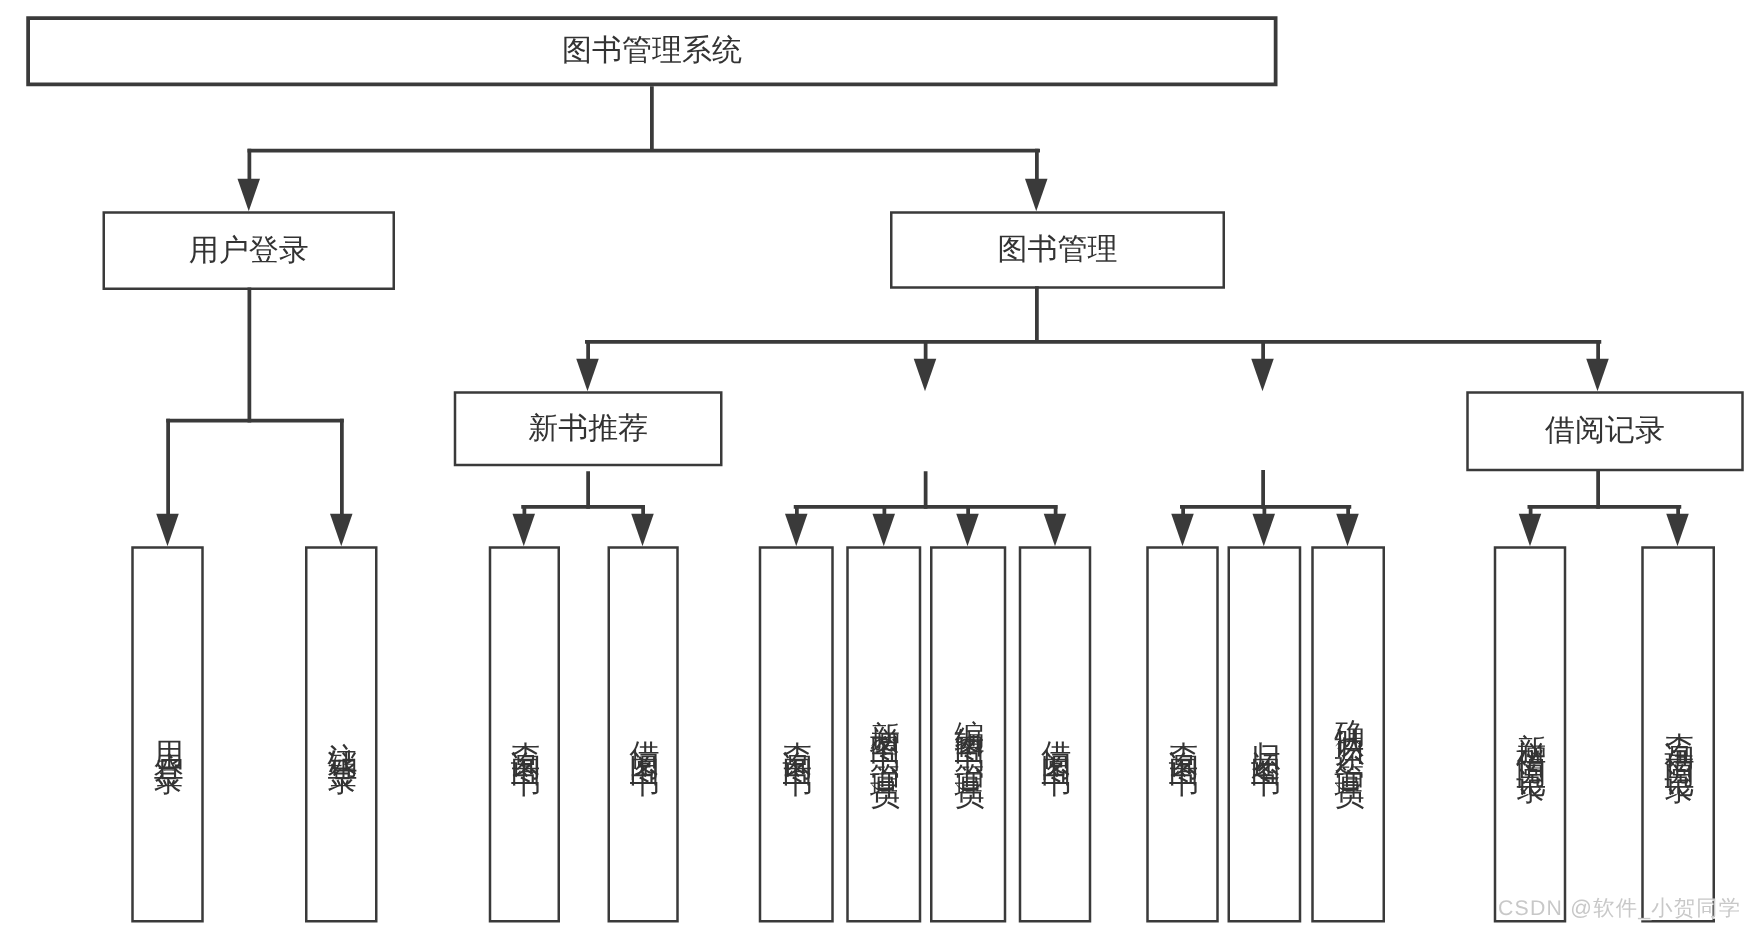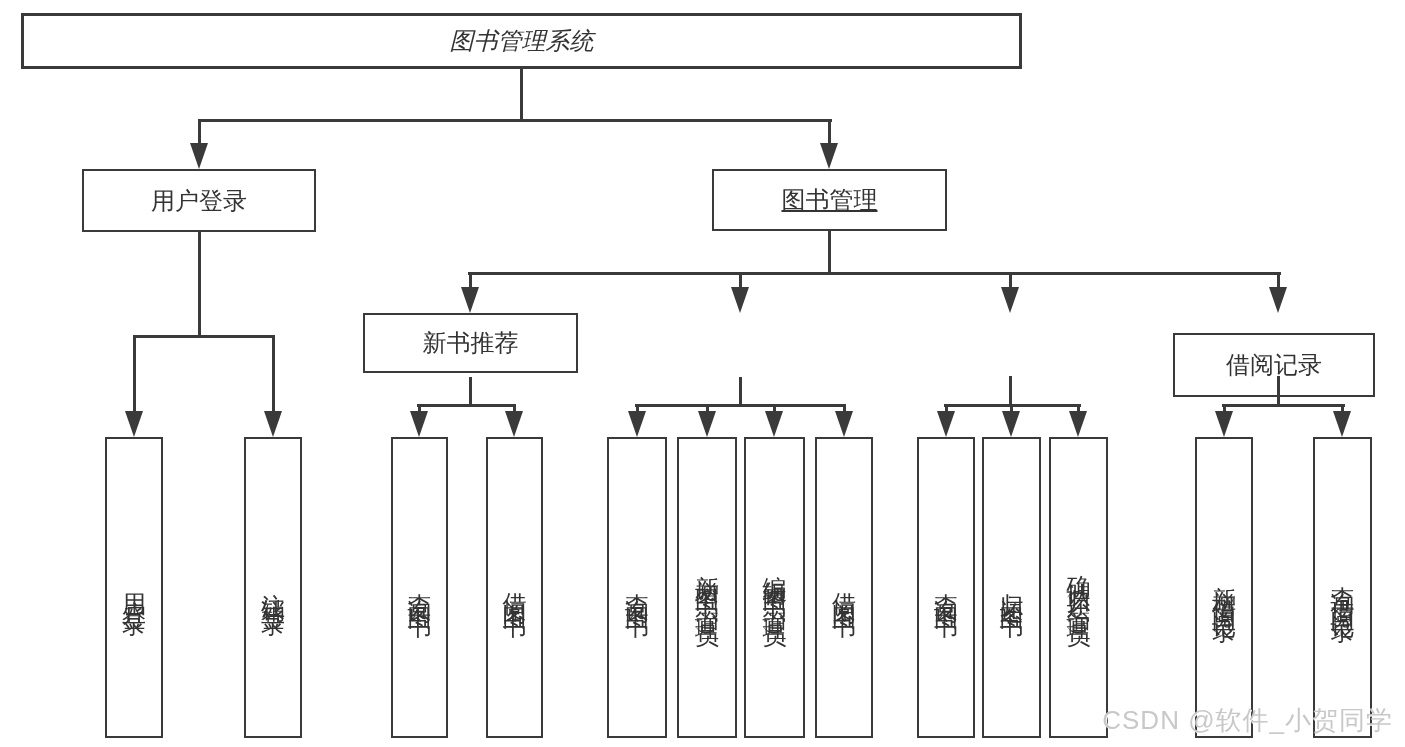--- a/index.html
+++ b/index.html
@@ -36,39 +36,39 @@
     position:absolute;
     width:0;height:0;
     border-left:9px solid transparent;
     border-right:9px solid transparent;
     border-top:26px solid #3a3a3a;
   }
   .watermark{
     position:absolute;
     right:12px;
     bottom:9px;
-    font-size:26px;
+    font-size:17px;
     letter-spacing:1px;
     color:#c8c8c8;
     text-shadow:1px 1px 0 #ffffff;
     z-index:10;
   }
 </style>
 </head>
 <body>
 
 <div id="canvas">
 
-  <div class="node root" style="left:21px;top:13px;width:1001px;height:56px;font-style:italic;">图书管理系统</div>
+  <div class="node root" style="left:21px;top:13px;width:1001px;height:56px;">图书管理系统</div>
 
   <div class="node" style="left:82px;top:169px;width:234px;height:63px;">用户登录</div>
-  <div class="node" style="left:712px;top:169px;width:235px;height:62px;text-decoration:underline;">图书管理</div>
+  <div class="node" style="left:712px;top:169px;width:268px;height:62px;">图书管理</div>
 
   <div class="node" style="left:363px;top:313px;width:215px;height:60px;">新书推荐</div>
-  <div class="node" style="left:1173px;top:313px;width:202px;height:64px;margin-top:20px;">借阅记录</div>
+  <div class="node" style="left:1173px;top:313px;width:222px;height:64px;">借阅记录</div>
 
   <div class="node v" style="left:105px;top:437px;width:58px;height:301px;">用户登录</div>
   <div class="node v" style="left:244px;top:437px;width:58px;height:301px;">注销登录</div>
 
   <div class="node v" style="left:391px;top:437px;width:57px;height:301px;">查询图书</div>
   <div class="node v" style="left:486px;top:437px;width:57px;height:301px;">借阅图书</div>
 
   <div class="node v" style="left:607px;top:437px;width:60px;height:301px;">查询图书</div>
   <div class="node v" style="left:677px;top:437px;width:60px;height:301px;">新增图书（管理员）</div>
   <div class="node v" style="left:744px;top:437px;width:61px;height:301px;">编辑图书（管理员）</div>

